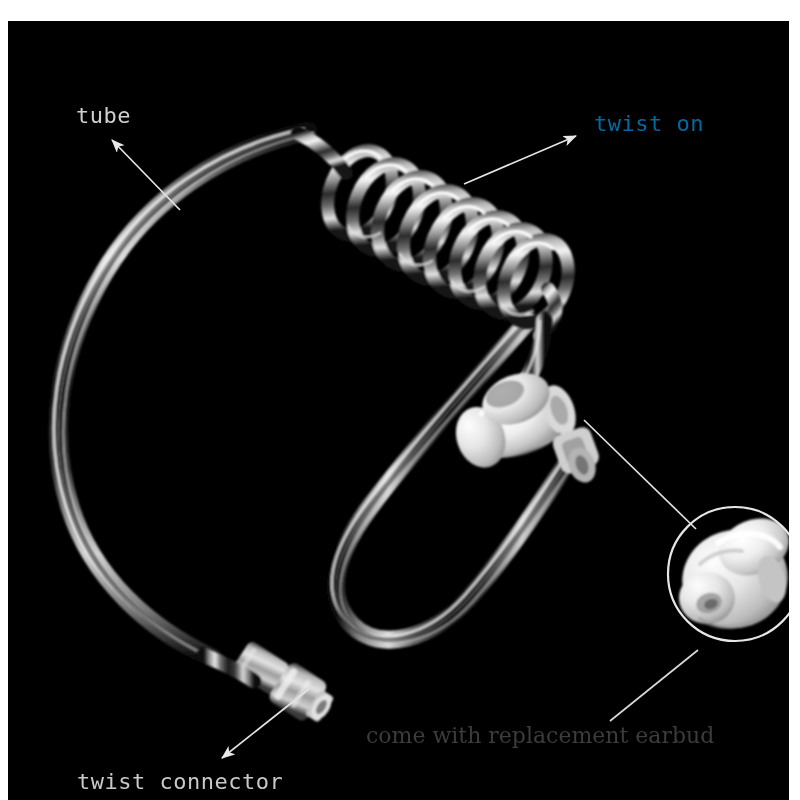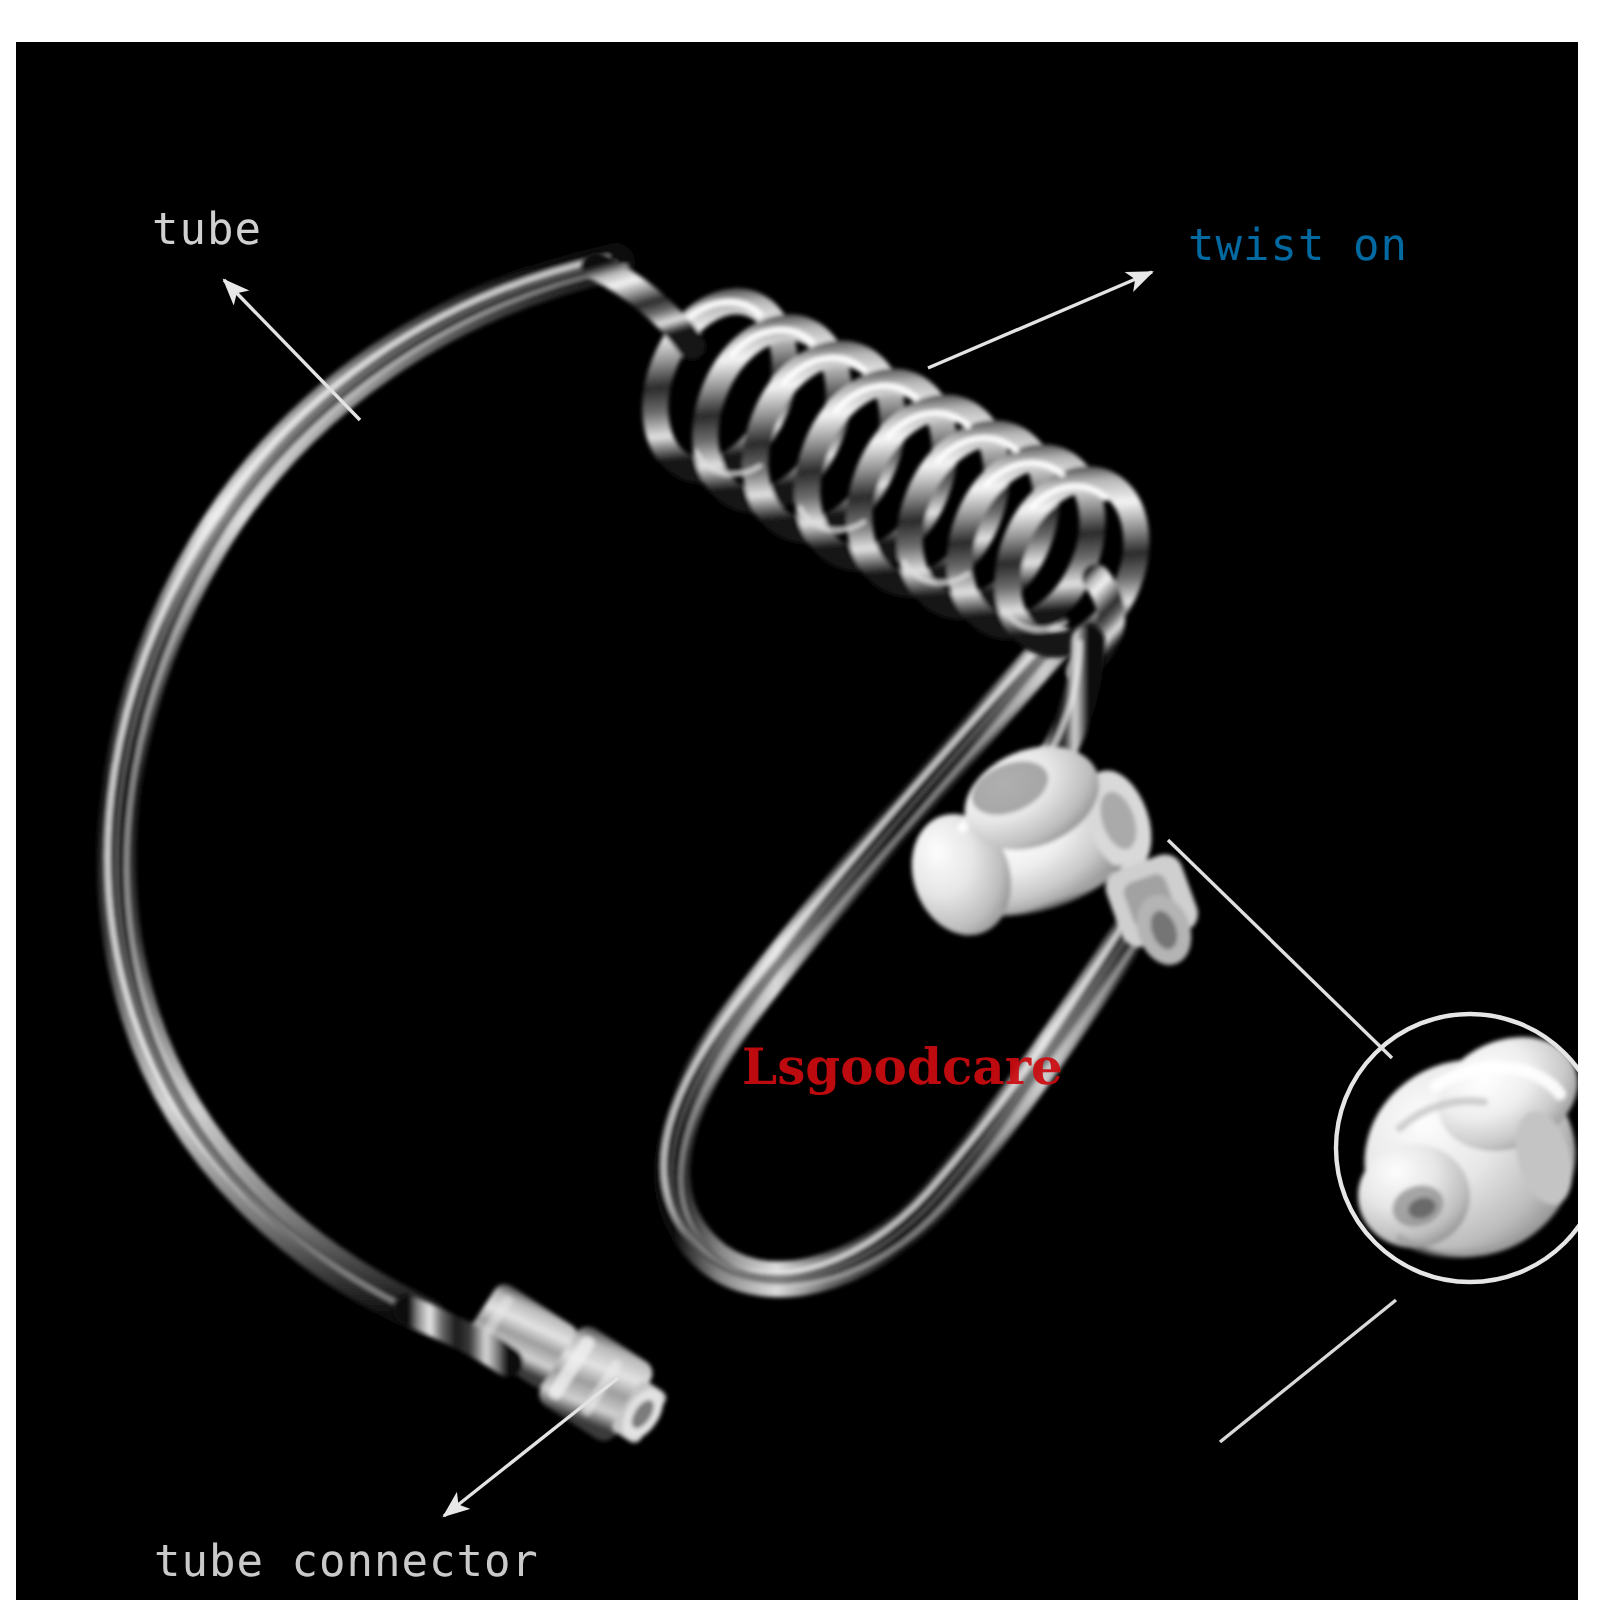--- a/index.html
+++ b/index.html
@@ -309,19 +309,19 @@
 
       <line x1="576" y1="399" x2="688" y2="508" stroke="#e0e0e0" stroke-width="1.7"></line>
 
       <line x1="690" y1="629" x2="602" y2="700" stroke="#d9d9d9" stroke-width="1.7"></line>
     </svg>
 
     <div class="anno" id="label-tube">tube</div>
 
     <div class="anno" id="label-twist">twist on</div>
 
-    <div class="anno" id="label-quick">tube connector</div>
-
-
-    <div class="anno" id="watermark">Lsgoodcare</div>
+    <div class="anno" id="label-quick">twist connector</div>
+
+    <div class="anno" id="label-earbud">come with replacement earbud</div>
+
 
   </div>
 </div>
 
 </body></html>

